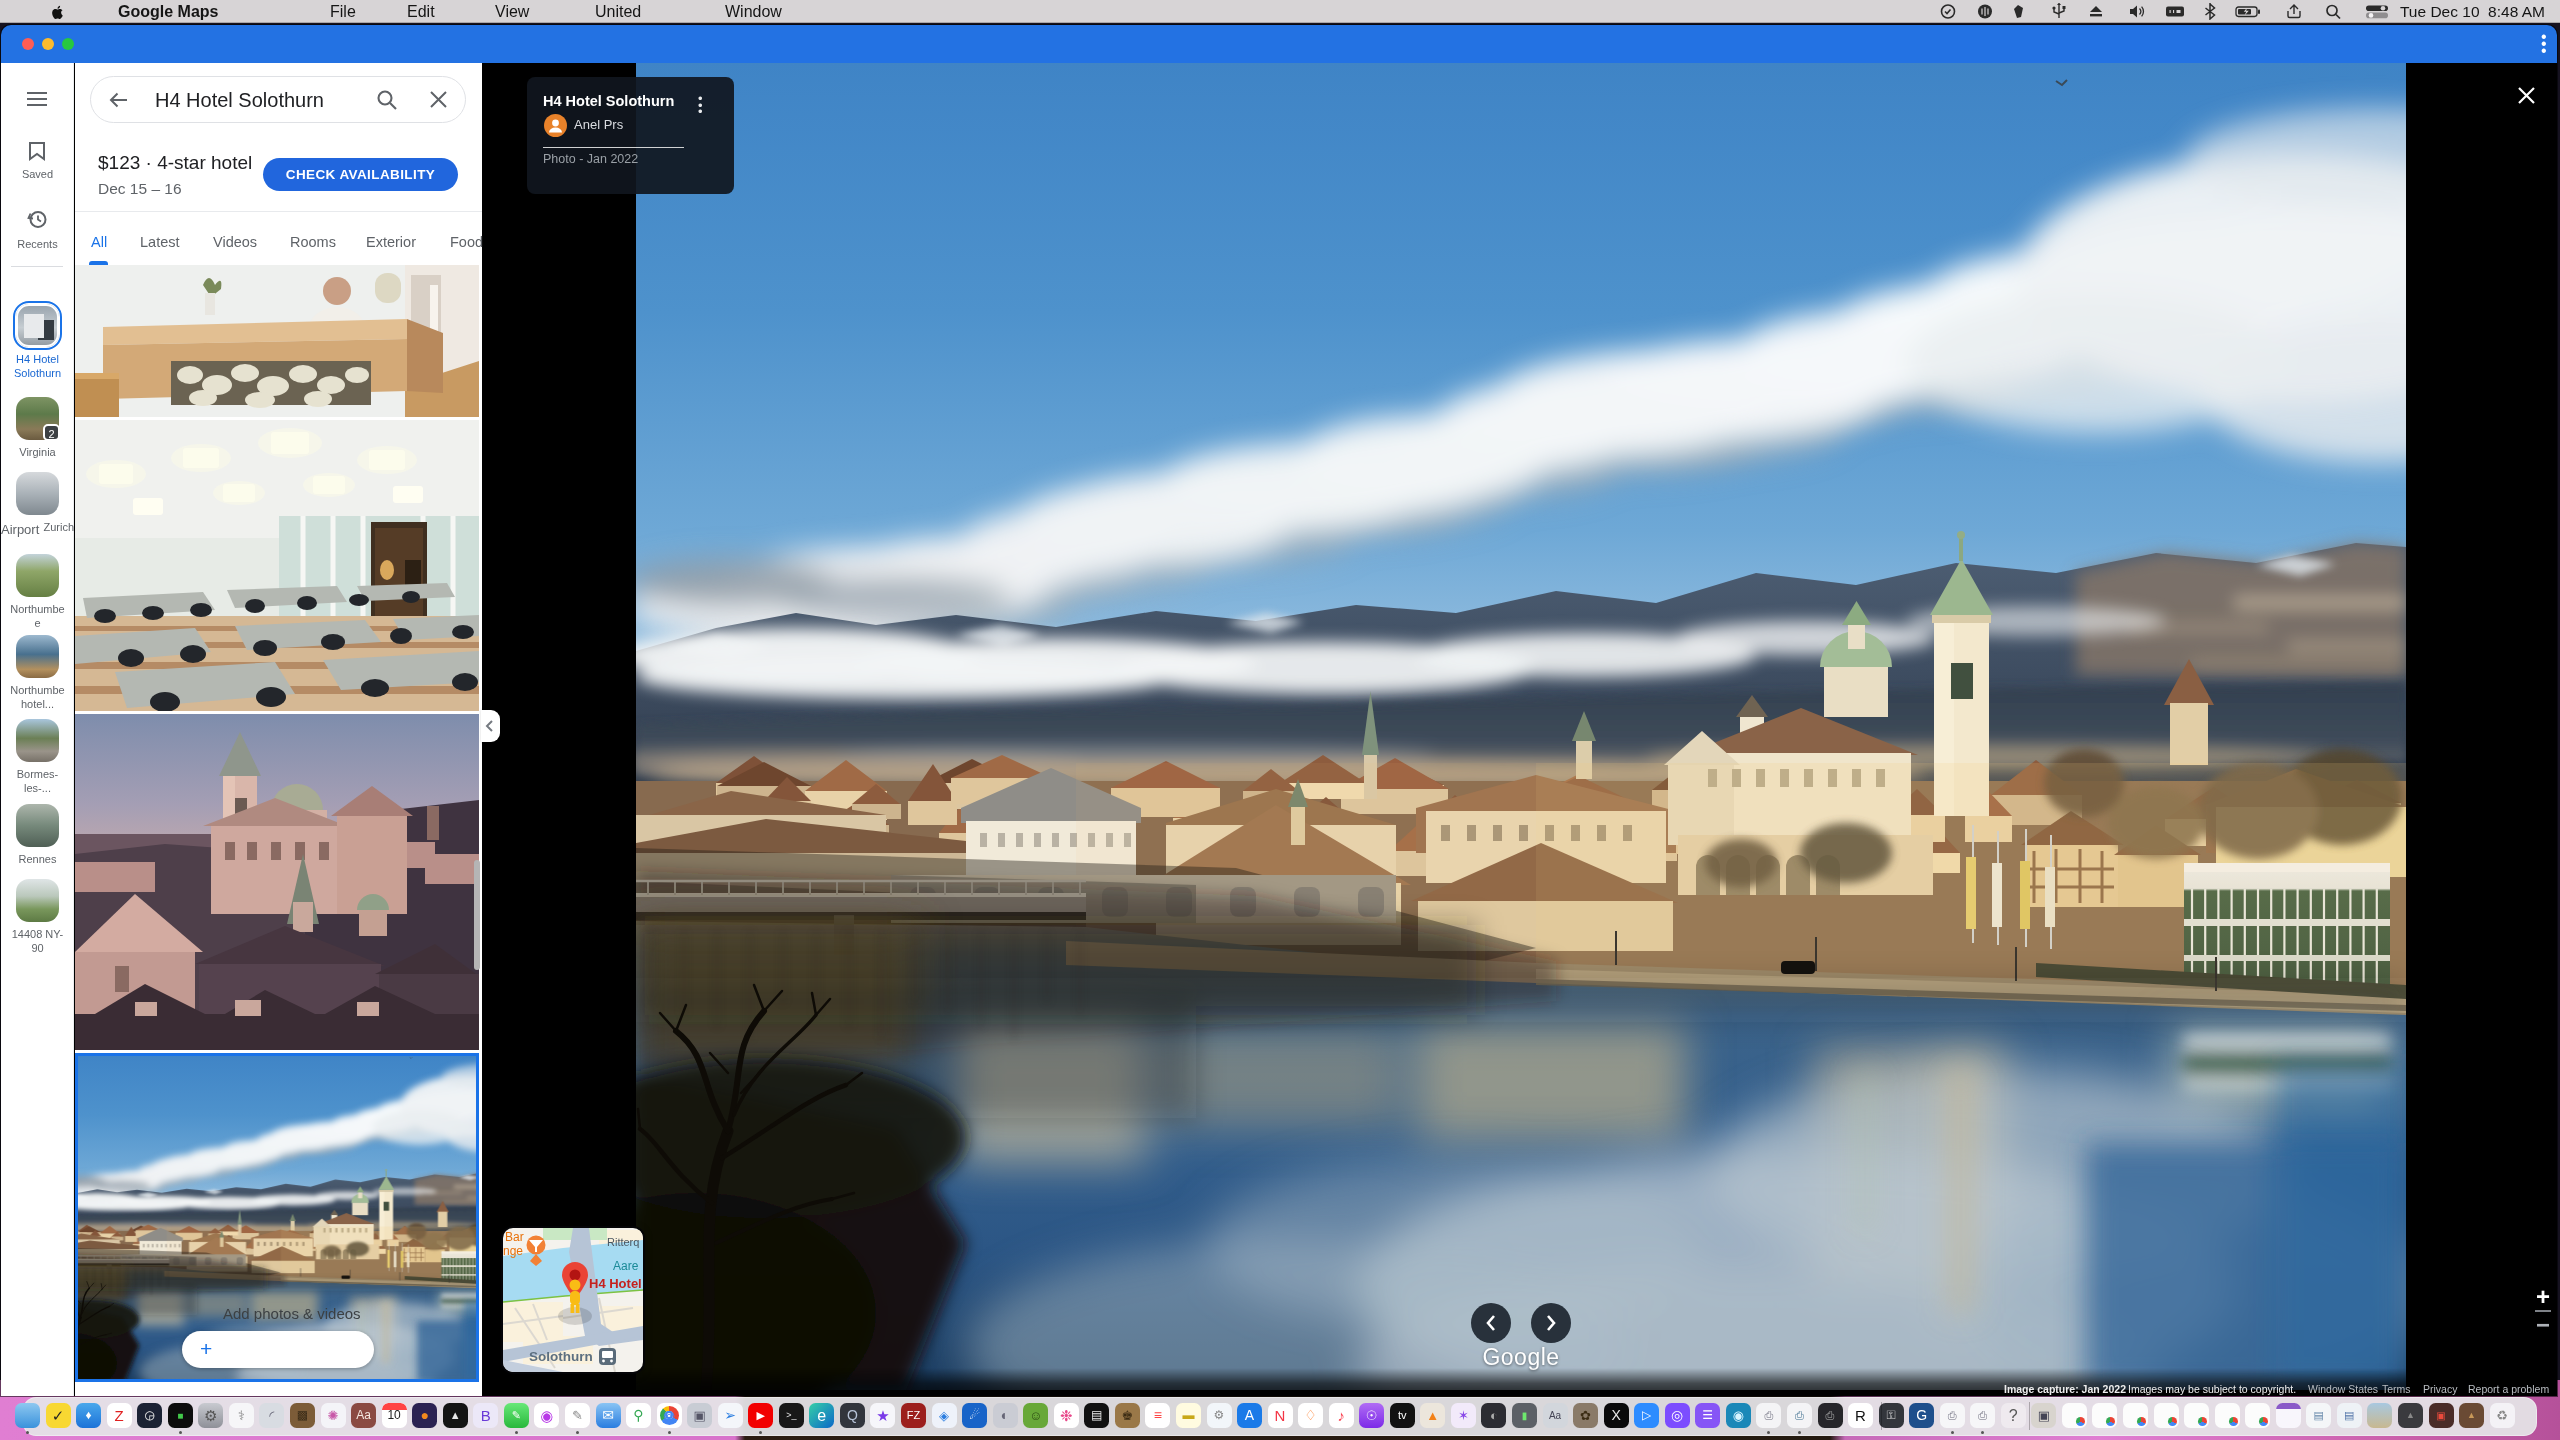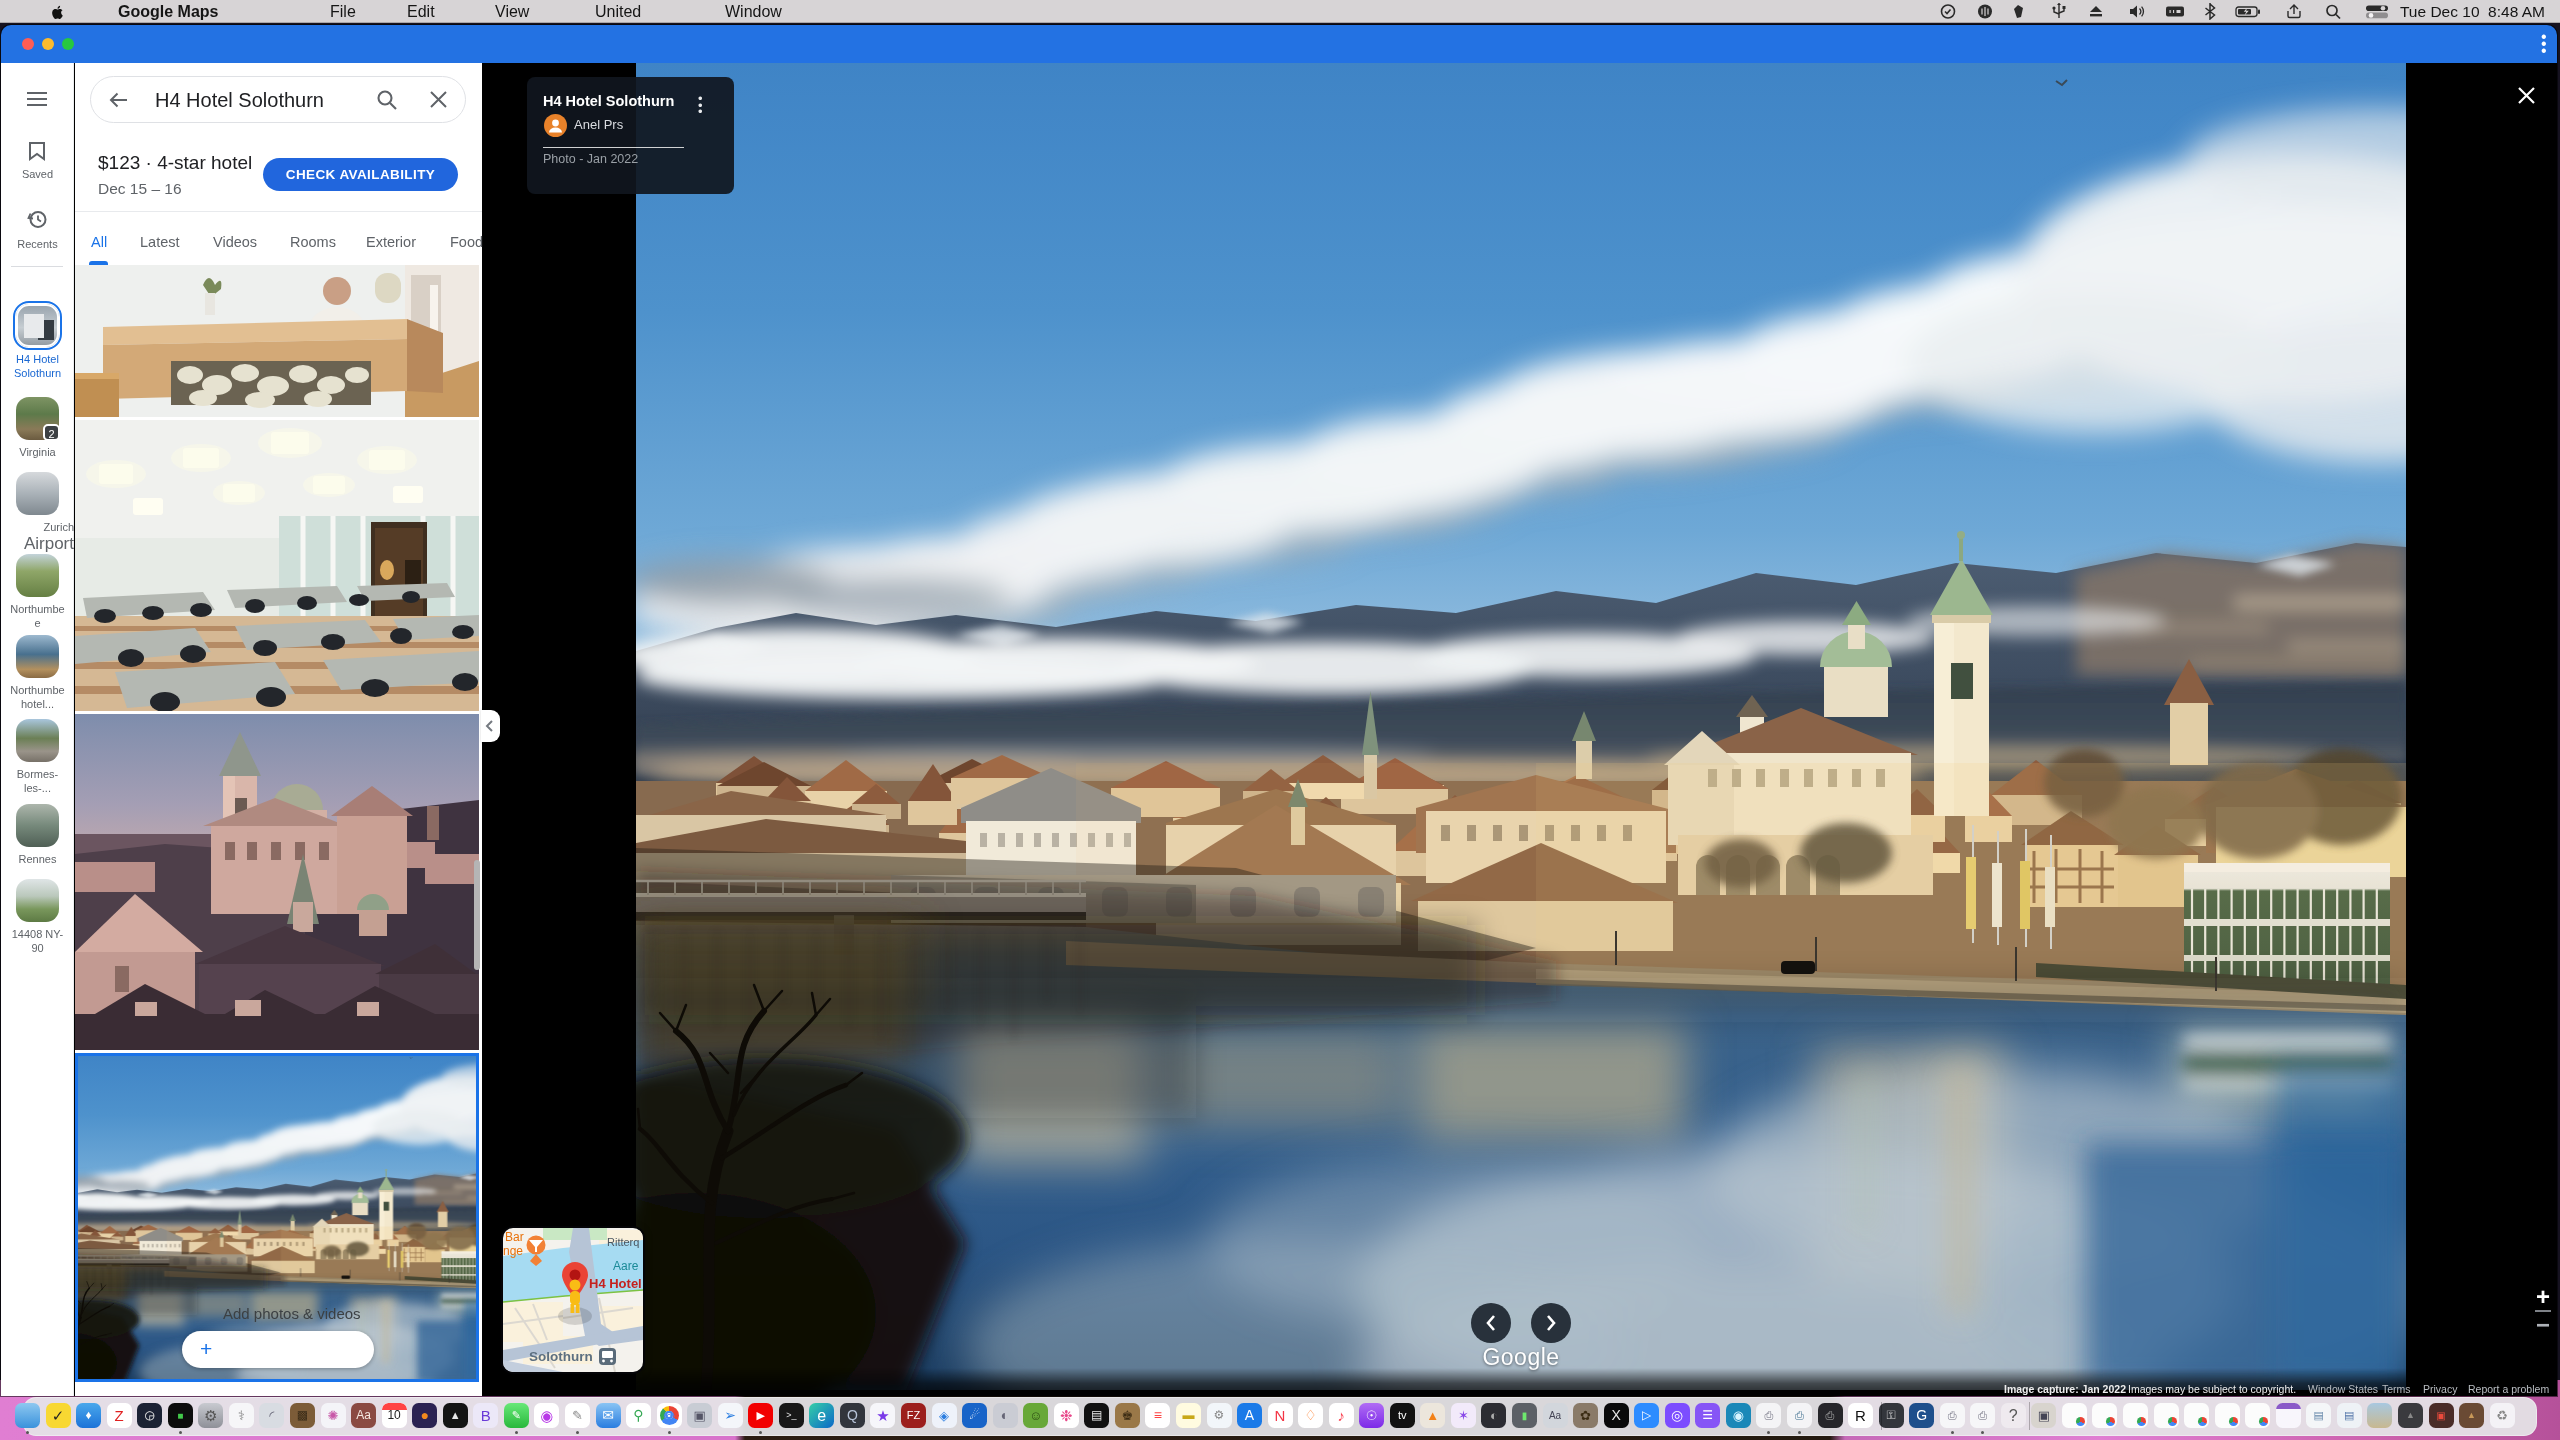--- a/index.html
+++ b/index.html
@@ -98,21 +98,21 @@
 <div class="abs" style="left:15px;top:241px;width:43px;height:43px;border-radius:13px;box-shadow:0 0 0 2px #fff inset;outline:2.5px solid #1a73e8;outline-offset:1px;background:linear-gradient(180deg,#96a1ab 0%,#c6cdd2 55%,#8f979e 100%);overflow:hidden">
         <div class="abs" style="left:8px;top:10px;width:20px;height:24px;background:#e8eaec;box-shadow:12px 4px 0 -2px #343b42"></div>
       </div>
       <div class="abs" style="left:0;top:290.0px;width:73px;text-align:center;font-size:11px;color:#1967d2;white-space:nowrap;overflow:hidden">H4 Hotel</div>
       <div class="abs" style="left:0;top:303.5px;width:73px;text-align:center;font-size:11px;color:#1967d2;white-space:nowrap;overflow:hidden">Solothurn</div>
 <div class="abs" style="left:15px;top:334px;width:43px;height:43px;border-radius:13px;background:linear-gradient(180deg,#7e9464 0%,#5d7a4a 40%,#8a7a58 75%,#6b5b40 100%);overflow:hidden"></div>
       <div class="abs" style="left:42px;top:361px;width:17px;height:17px;border-radius:5px;background:#3c4043;color:#fff;font-size:11px;text-align:center;line-height:17px;border:2px solid #fff">2</div>
       <div class="abs" style="left:0;top:383.0px;width:73px;text-align:center;font-size:11px;color:#5f6368;white-space:nowrap;overflow:hidden">Virginia</div>
 <div class="abs" style="left:15px;top:409px;width:43px;height:43px;border-radius:13px;background:linear-gradient(180deg,#d6d9dc 0%,#aab2b8 50%,#7f888f 100%);overflow:hidden"></div>
       <div class="abs" style="left:0;top:458.0px;width:73px;text-align:right;font-size:11px;color:#5f6368;white-space:nowrap;overflow:hidden">Zurich</div>
-      <div class="abs" style="left:0;top:471px;width:73px;text-align:right;font-size:17px;color:#5f6368;white-space:nowrap;overflow:hidden">Airport</div>
+      <div class="abs" style="left:0;top:459px;width:73px;text-align:left;font-size:13px;color:#5f6368;white-space:nowrap;overflow:hidden">Airport</div>
 <div class="abs" style="left:15px;top:491px;width:43px;height:43px;border-radius:13px;background:linear-gradient(180deg,#c3d3da 0%,#8fa668 40%,#657f43 100%);overflow:hidden"></div>
       <div class="abs" style="left:0;top:540.0px;width:73px;text-align:center;font-size:11px;color:#5f6368;white-space:nowrap;overflow:hidden">Northumbe</div>
       <div class="abs" style="left:0;top:553.5px;width:73px;text-align:center;font-size:11px;color:#5f6368;white-space:nowrap;overflow:hidden">e</div>
 <div class="abs" style="left:15px;top:572px;width:43px;height:43px;border-radius:13px;background:linear-gradient(180deg,#9db9cf 0%,#48708e 45%,#b3905e 80%,#8a6b44 100%);overflow:hidden"></div>
       <div class="abs" style="left:0;top:621.0px;width:73px;text-align:center;font-size:11px;color:#5f6368;white-space:nowrap;overflow:hidden">Northumbe</div>
       <div class="abs" style="left:0;top:634.5px;width:73px;text-align:center;font-size:11px;color:#5f6368;white-space:nowrap;overflow:hidden">hotel...</div>
 <div class="abs" style="left:15px;top:656px;width:43px;height:43px;border-radius:13px;background:linear-gradient(180deg,#a9c6dd 0%,#6b7f55 45%,#9a948a 75%,#777168 100%);overflow:hidden"></div>
       <div class="abs" style="left:0;top:705.0px;width:73px;text-align:center;font-size:11px;color:#5f6368;white-space:nowrap;overflow:hidden">Bormes-</div>
       <div class="abs" style="left:0;top:718.5px;width:73px;text-align:center;font-size:11px;color:#5f6368;white-space:nowrap;overflow:hidden">les-...</div>
 <div class="abs" style="left:15px;top:741px;width:43px;height:43px;border-radius:13px;background:linear-gradient(180deg,#adb6ac 0%,#76897b 50%,#4f5f55 100%);overflow:hidden"></div>

